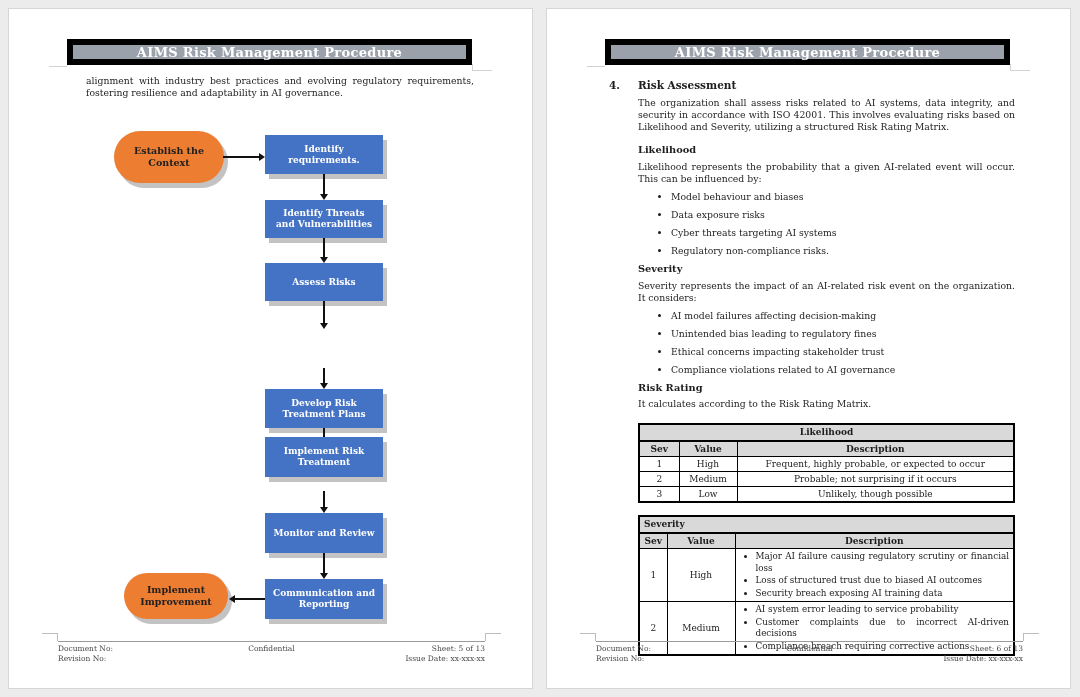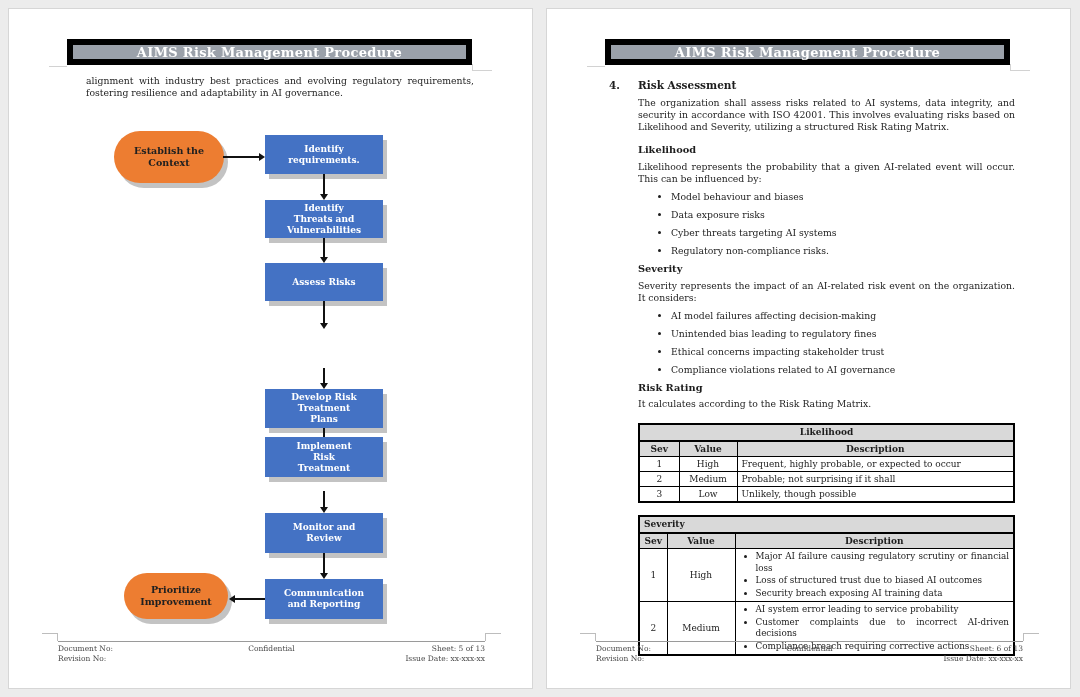--- a/index.html
+++ b/index.html
@@ -60,21 +60,21 @@
     border-radius:26px;box-shadow:4px 5px 0 var(--shadow);
     display:flex;align-items:center;justify-content:center;text-align:center;
     font-weight:bold;font-size:9.5px;line-height:12px;color:#202020;padding:2px 10px;
   }
   #oval-start{left:105px;top:122px;width:110px;height:52px;}
   #oval-end{left:115px;top:564px;width:104px;height:46px;}
   .flow-box{
     position:absolute;left:256px;width:118px;
     background:var(--flow-blue);box-shadow:4px 5px 0 var(--shadow);
     display:flex;align-items:center;justify-content:center;text-align:center;
-    font-weight:bold;font-size:9px;line-height:11px;color:#ffffff;padding:2px 21px;
+    font-weight:bold;font-size:9px;line-height:11px;color:#ffffff;padding:2px 8px;
   }
   .b0{top:126px;height:39px;} .b1{top:191px;height:38px;}
   .b2{top:254px;height:38px;} .b3{top:320px;height:39px;}
   .b4{top:380px;height:39px;} .b5{top:428px;height:40px;}
   .b6{top:504px;height:40px;} .b7{top:570px;height:40px;}
   .v-arrow{position:absolute;left:314px;width:2px;background:#111;}
   .v-arrow::after{content:"";position:absolute;left:-3px;top:100%;
     border-left:4px solid transparent;border-right:4px solid transparent;border-top:6px solid #111;}
   .a0{top:165px;height:20px;} .a1{top:229px;height:19px;}
   .a2{top:292px;height:22px;} .a3{top:359px;height:15px;}
@@ -111,21 +111,21 @@
     font-size:9px;border:2px solid #000;table-layout:fixed;
   }
   .tbl1{margin-top:13px;}
   .tbl2{margin-top:12px;}
   .doc-table th,.doc-table td{border:1px solid #000;padding:1px 4px;vertical-align:middle;}
   .doc-table .title-row th{background:var(--tbl-head);font-weight:bold;line-height:13px;border-bottom:2px solid #000;}
   .title-center{text-align:center;}
   .title-left{text-align:left;}
   .doc-table .col-head th{background:var(--tbl-head);font-weight:bold;text-align:center;line-height:12px;}
   .doc-table td.c{text-align:center;line-height:12px;}
-  .doc-table td.desc{text-align:left;line-height:12px;}
+  .doc-table td.desc{text-align:center;line-height:12px;}
   .cell-bullets{list-style:disc;margin:1px 0;padding-left:16px;}
   .cell-bullets li{line-height:11.5px;text-align:justify;font-size:8.8px;margin-bottom:1px;}
 </style>
 </head>
 <body>
 
 <div class="page" id="page-left">
   <div class="banner">AIMS Risk Management Procedure</div>
   <div class="step-l"></div>
   <div class="step-r"></div>
@@ -143,21 +143,21 @@
   <div class="v-arrow a2"></div>
   <div class="v-arrow a3"></div>
   <div class="flow-box b4">Develop Risk Treatment Plans</div>
   <div class="v-arrow a4"></div>
   <div class="flow-box b5">Implement Risk Treatment</div>
   <div class="v-arrow a5"></div>
   <div class="flow-box b6">Monitor and Review</div>
   <div class="v-arrow a6"></div>
   <div class="flow-box b7">Communication and Reporting</div>
 
-  <div class="flow-oval" id="oval-end">Prioritize Improvement</div>
+  <div class="flow-oval" id="oval-end">Implement Improvement</div>
   <div class="h-arrow" id="arrow-end"></div>
 
   <div class="fstep-l"></div>
   <div class="fstep-r"></div>
   <div class="footer">
     <div class="f-col">
       <div>Document No:</div>
       <div>Revision No:</div>
     </div>
     <div class="f-col f-center">Confidential</div>
@@ -217,21 +217,21 @@
         <th>Description</th>
       </tr>
       <tr>
         <td class="c">1</td>
         <td class="c">High</td>
         <td class="desc">Frequent, highly probable, or expected to occur</td>
       </tr>
       <tr>
         <td class="c">2</td>
         <td class="c">Medium</td>
-        <td class="desc">Probable; not surprising if it shall</td>
+        <td class="desc">Probable; not surprising if it occurs</td>
       </tr>
       <tr>
         <td class="c">3</td>
         <td class="c">Low</td>
         <td class="desc">Unlikely, though possible</td>
       </tr>
     </tbody>
       </table>
 
     <table class="doc-table tbl2">

